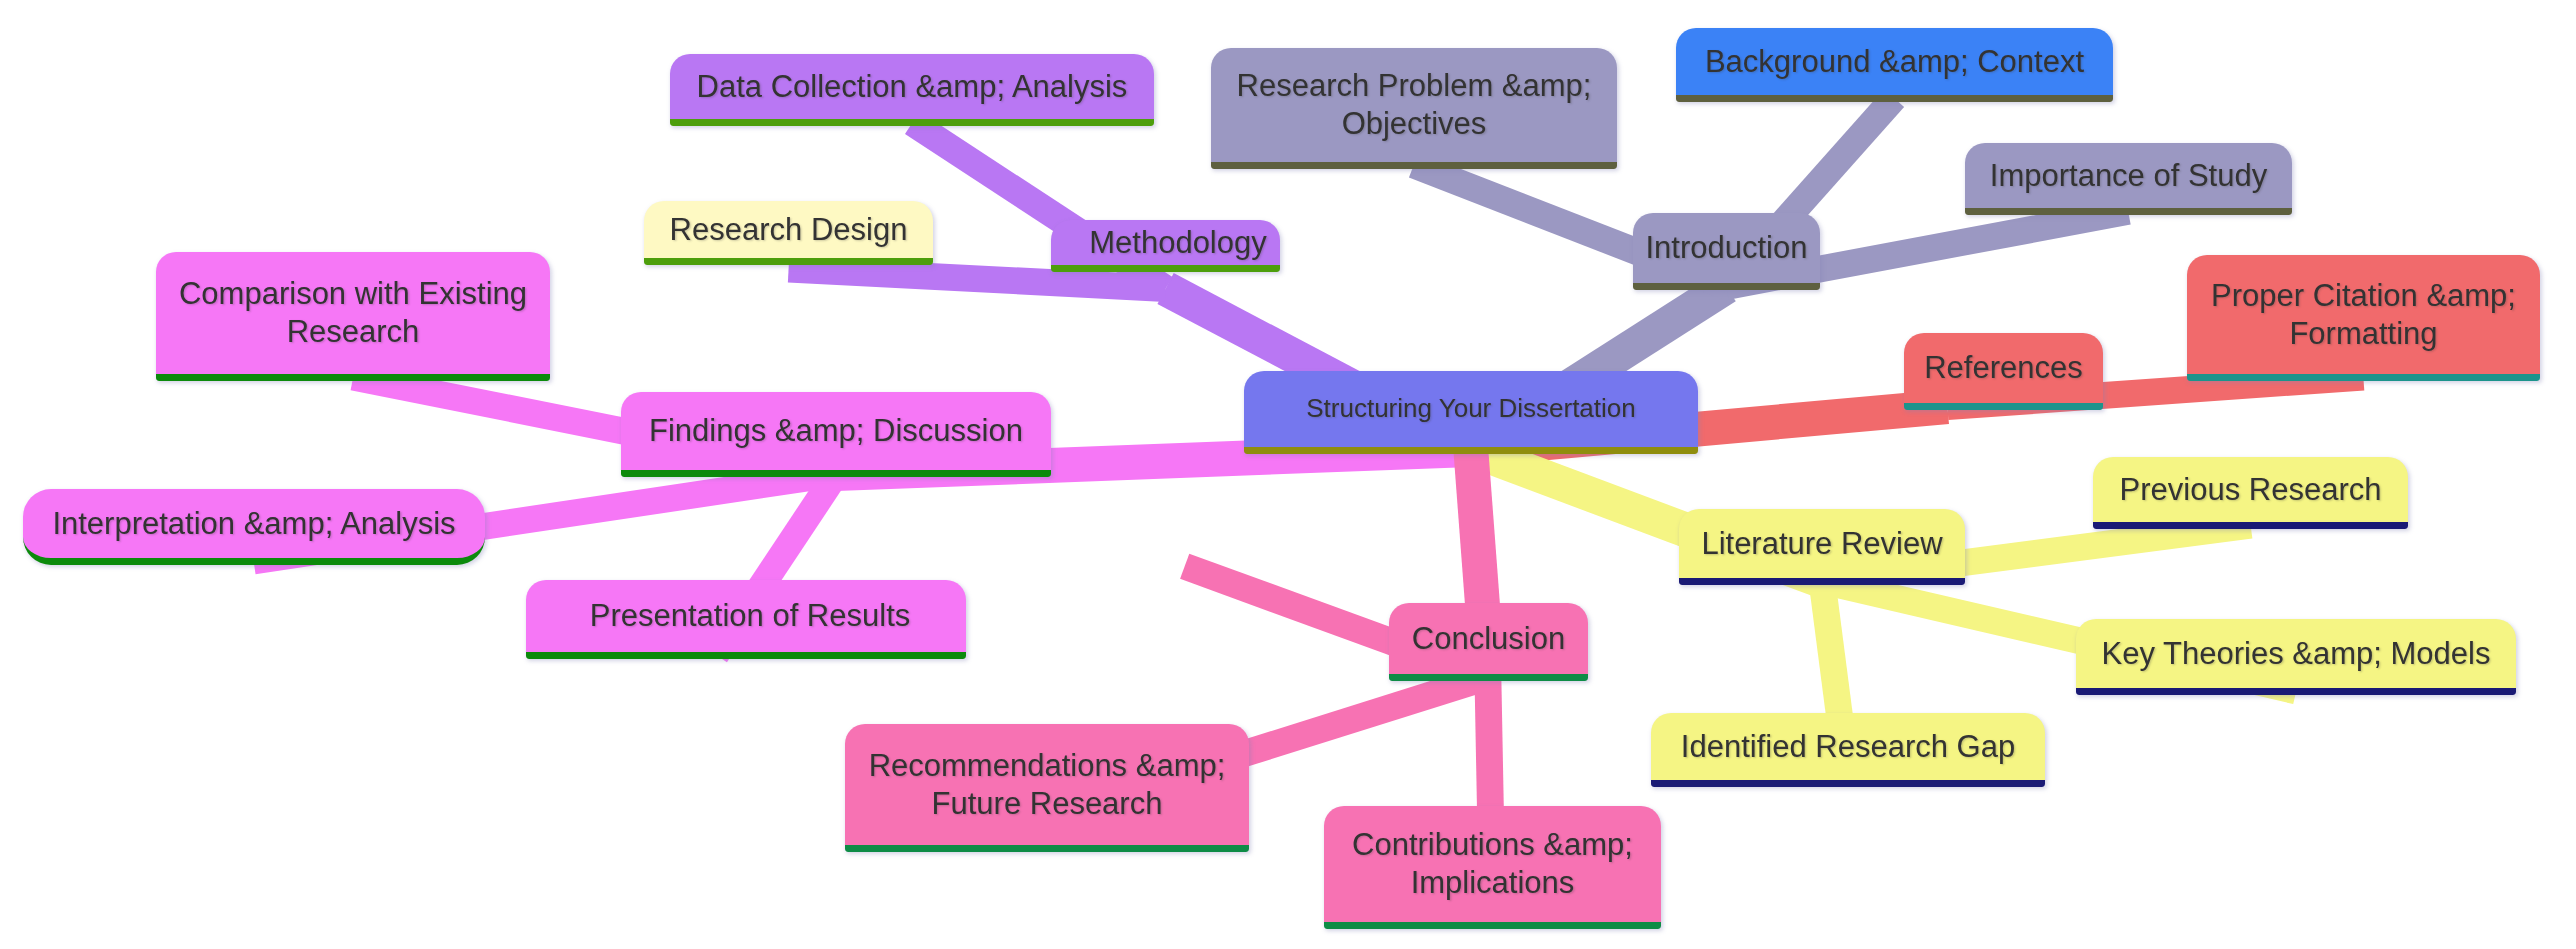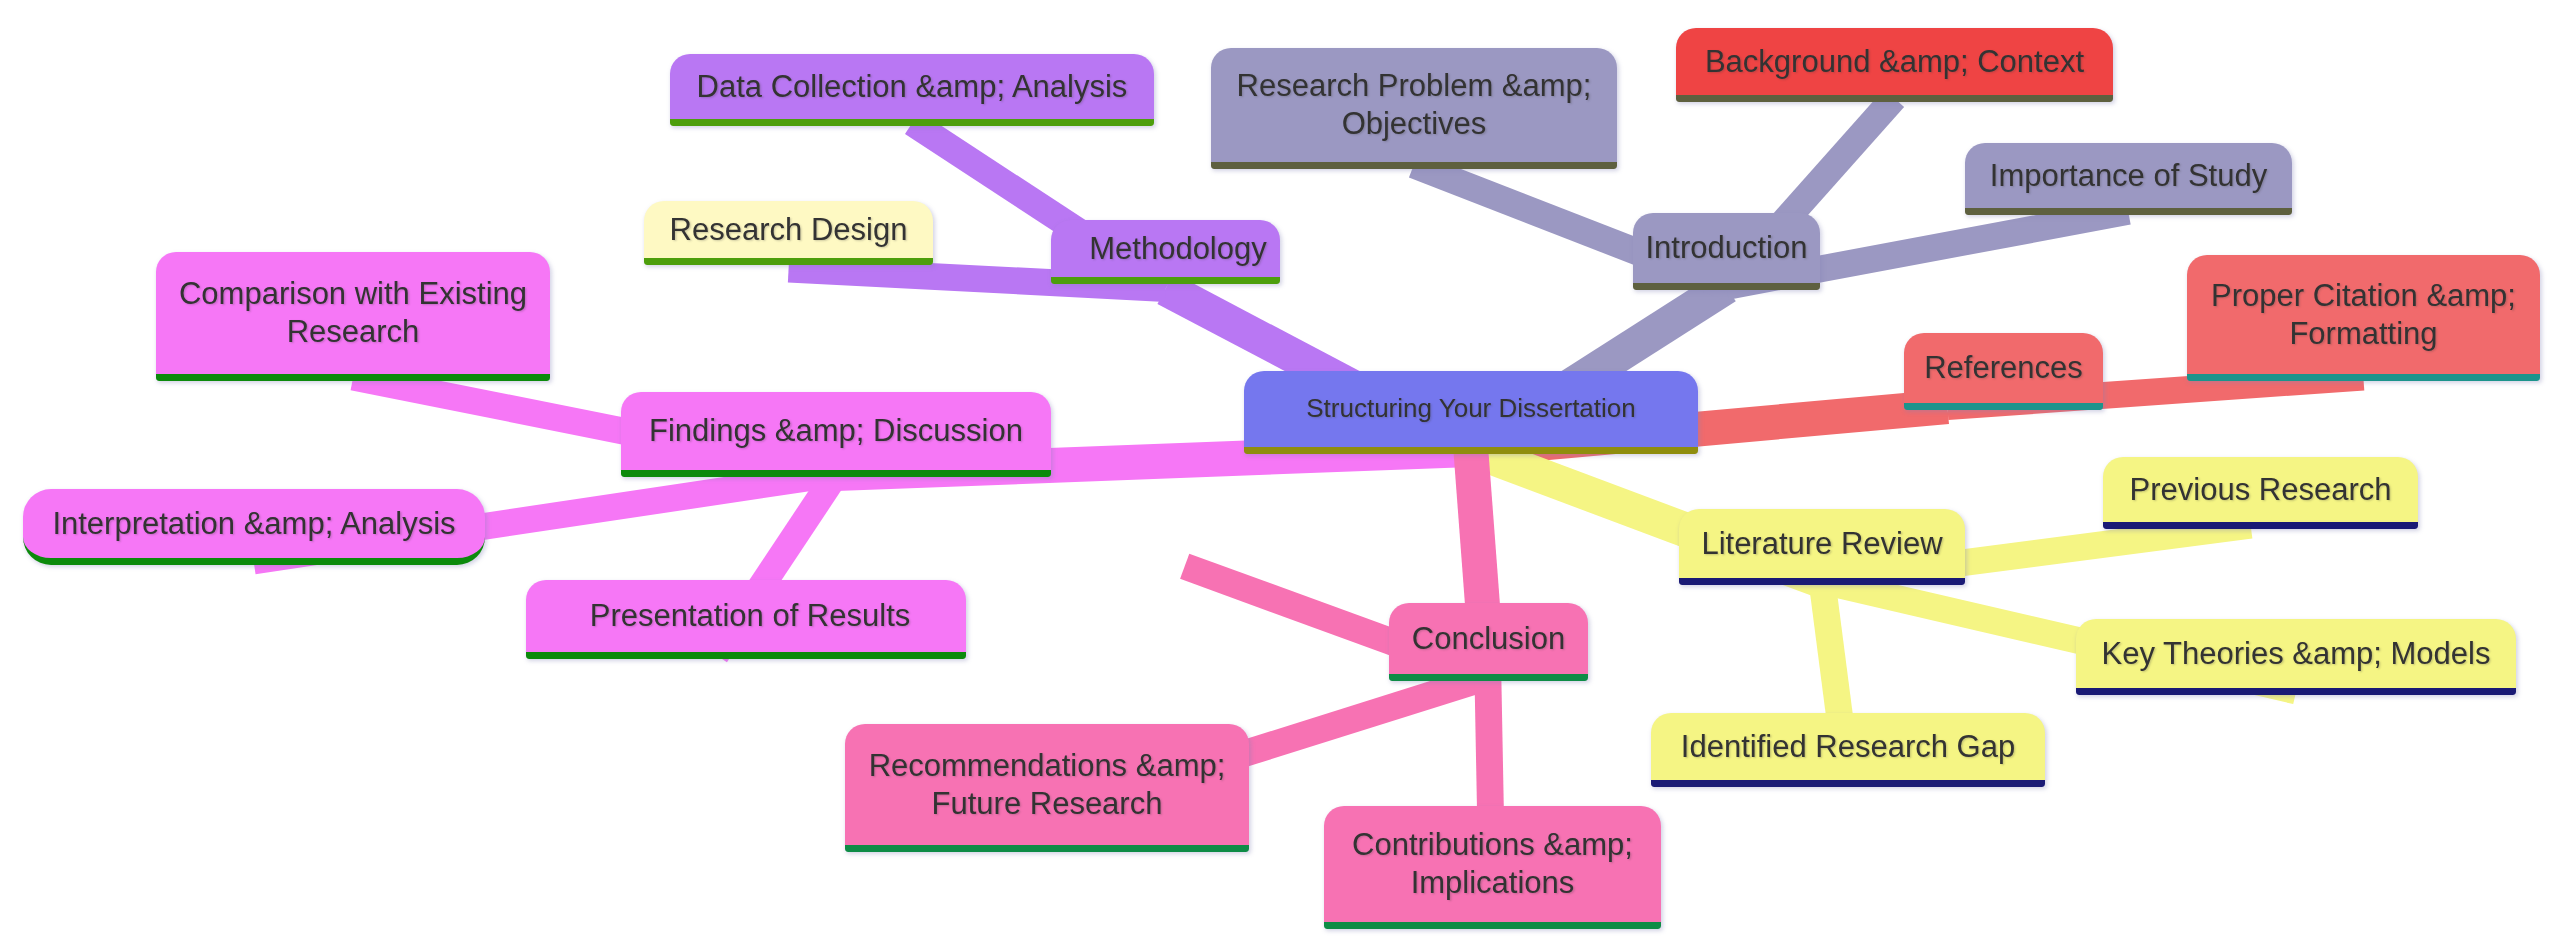--- a/index.html
+++ b/index.html
@@ -76,30 +76,30 @@
       <line x1="2218" y1="1009" x2="1560" y2="1216" stroke="#F772B3" stroke-width="40"></line>
       <line x1="2218" y1="1009" x2="2225" y2="1380" stroke="#F772B3" stroke-width="40"></line>
     </svg>
 
 <div class="node depth-0" style="left: 1244px; top: 371px; width: 454px; height: 83px; background: rgb(117, 119, 238); border-bottom: 7.4px solid rgb(143, 141, 14);">
       <span class="node-label">Structuring Your Dissertation</span>
     </div>
     <div class="node depth-1" style="left: 1633px; top: 213px; width: 187px; height: 77px; background: rgb(155, 152, 194); border-bottom: 7.4px solid rgb(94, 96, 63);">
       <span class="node-label">Introduction</span>
     </div>
-    <div class="node depth-2" style="left: 1676px; top: 28px; width: 437px; height: 74px; background: #ef4444; border-bottom: 7.4px solid rgb(94, 96, 63);">
+    <div class="node depth-2" style="left: 1676px; top: 28px; width: 437px; height: 74px; background: #3b82f6; border-bottom: 7.4px solid rgb(94, 96, 63);">
       <span class="node-label">Background &amp;amp; Context</span>
     </div>
     <div class="node depth-2" style="left: 1965px; top: 143px; width: 327px; height: 72px; background: rgb(155, 152, 194); border-bottom: 7.4px solid rgb(94, 96, 63);">
       <span class="node-label">Importance of Study</span>
     </div>
     <div class="node depth-2" style="left: 1211px; top: 48px; width: 406px; height: 121px; background: rgb(155, 152, 194); border-bottom: 7.4px solid rgb(94, 96, 63);">
       <span class="node-label">Research Problem &amp;amp; Objectives</span>
     </div>
-    <div class="node depth-1" style="left: 1051px; top: 220px; width: 229px; height: 64px; background: rgb(185, 119, 243); border-bottom: 7.4px solid rgb(77, 158, 12); padding-left: 29px;">
+    <div class="node depth-1" style="left: 1051px; top: 220px; width: 229px; height: 52px; background: rgb(185, 119, 243); border-bottom: 7.4px solid rgb(77, 158, 12); padding-left: 29px;">
       <span class="node-label">Methodology</span>
     </div>
     <div class="node depth-2" style="left: 670px; top: 54px; width: 484px; height: 72px; background: rgb(185, 119, 243); border-bottom: 7.4px solid rgb(77, 158, 12);">
       <span class="node-label">Data Collection &amp;amp; Analysis</span>
     </div>
     <div class="node depth-2" style="left: 644px; top: 201px; width: 289px; height: 64px; background: #fef9c3; border-bottom: 7.4px solid rgb(77, 158, 12);">
       <span class="node-label">Research Design</span>
     </div>
     <div class="node depth-1" style="left: 621px; top: 392px; width: 430px; height: 85px; background: rgb(246, 119, 246); border-bottom: 7.4px solid rgb(12, 138, 12);">
       <span class="node-label">Findings &amp;amp; Discussion</span>
@@ -115,21 +115,21 @@
     </div>
     <div class="node depth-1" style="left: 1904px; top: 333px; width: 199px; height: 77px; background: rgb(241, 106, 108); border-bottom: 7.4px solid rgb(28, 148, 140);">
       <span class="node-label">References</span>
     </div>
     <div class="node depth-2" style="left: 2187px; top: 255px; width: 353px; height: 126px; background: rgb(241, 106, 108); border-bottom: 7.4px solid rgb(28, 148, 140); justify-content: flex-end;">
       <span class="node-label">Proper Citation &amp;amp; Formatting</span>
     </div>
     <div class="node depth-1" style="left: 1679px; top: 509px; width: 286px; height: 76px; background: rgb(245, 245, 132); border-bottom: 7.4px solid rgb(26, 26, 117);">
       <span class="node-label">Literature Review</span>
     </div>
-    <div class="node depth-2" style="left: 2093px; top: 457px; width: 315px; height: 72px; background: rgb(245, 245, 132); border-bottom: 7.4px solid rgb(26, 26, 117); margin-left: 10px;">
+    <div class="node depth-2" style="left: 2093px; top: 457px; width: 315px; height: 72px; background: rgb(245, 245, 132); border-bottom: 7.4px solid rgb(26, 26, 117);">
       <span class="node-label">Previous Research</span>
     </div>
     <div class="node depth-2" style="left: 2076px; top: 619px; width: 440px; height: 76px; background: rgb(245, 245, 132); border-bottom: 7.4px solid rgb(26, 26, 117);">
       <span class="node-label">Key Theories &amp;amp; Models</span>
     </div>
     <div class="node depth-2" style="left: 1651px; top: 713px; width: 394px; height: 74px; background: rgb(245, 245, 132); border-bottom: 7.4px solid rgb(26, 26, 117);">
       <span class="node-label">Identified Research Gap</span>
     </div>
     <div class="node depth-1" style="left: 1389px; top: 603px; width: 199px; height: 78px; background: rgb(247, 114, 179); border-bottom: 7.4px solid rgb(14, 140, 70);">
       <span class="node-label">Conclusion</span>

